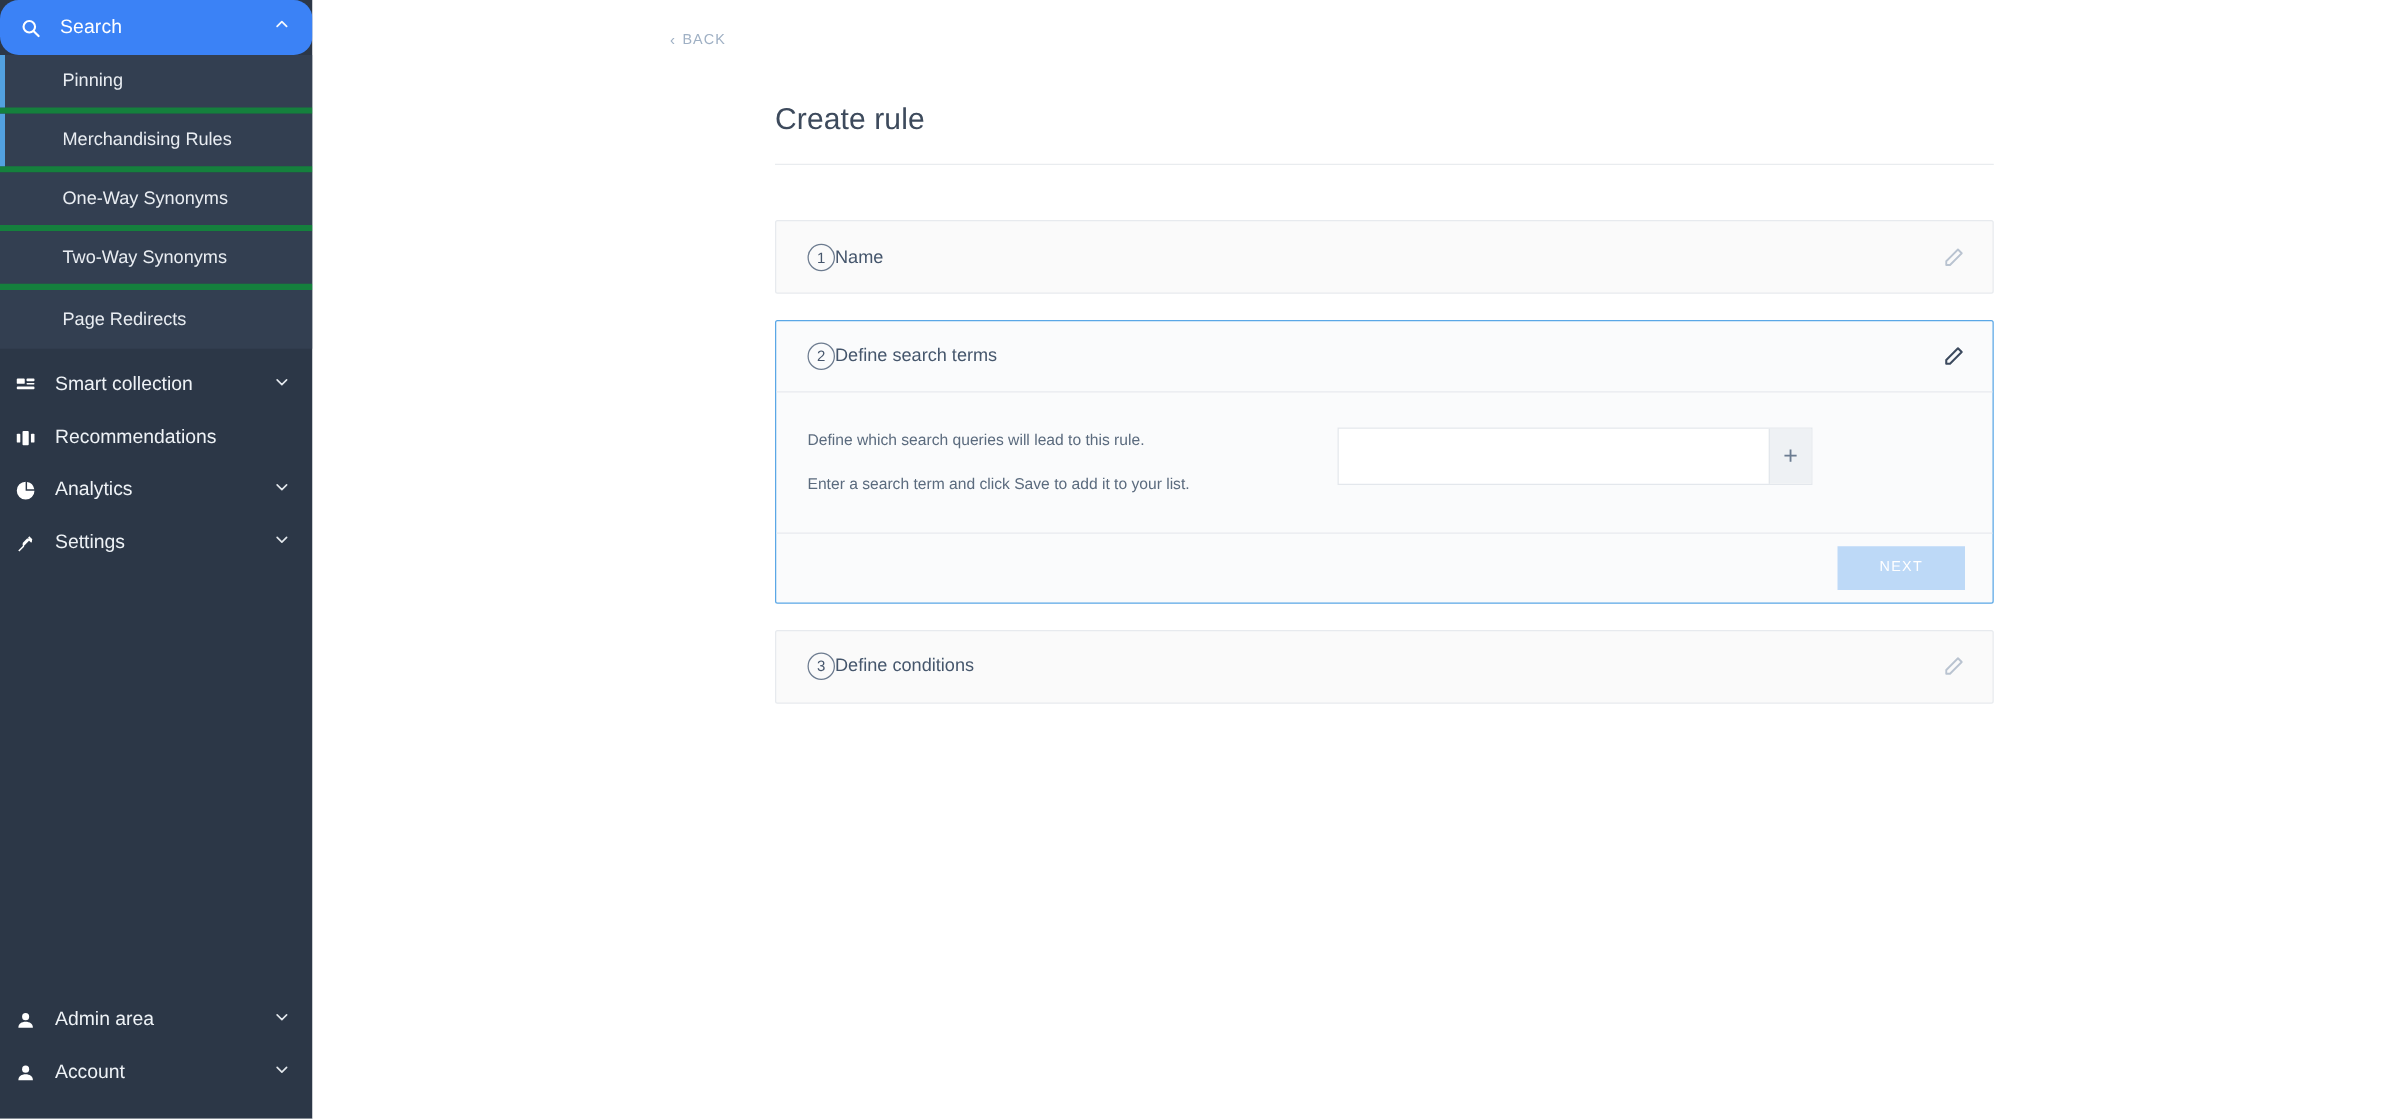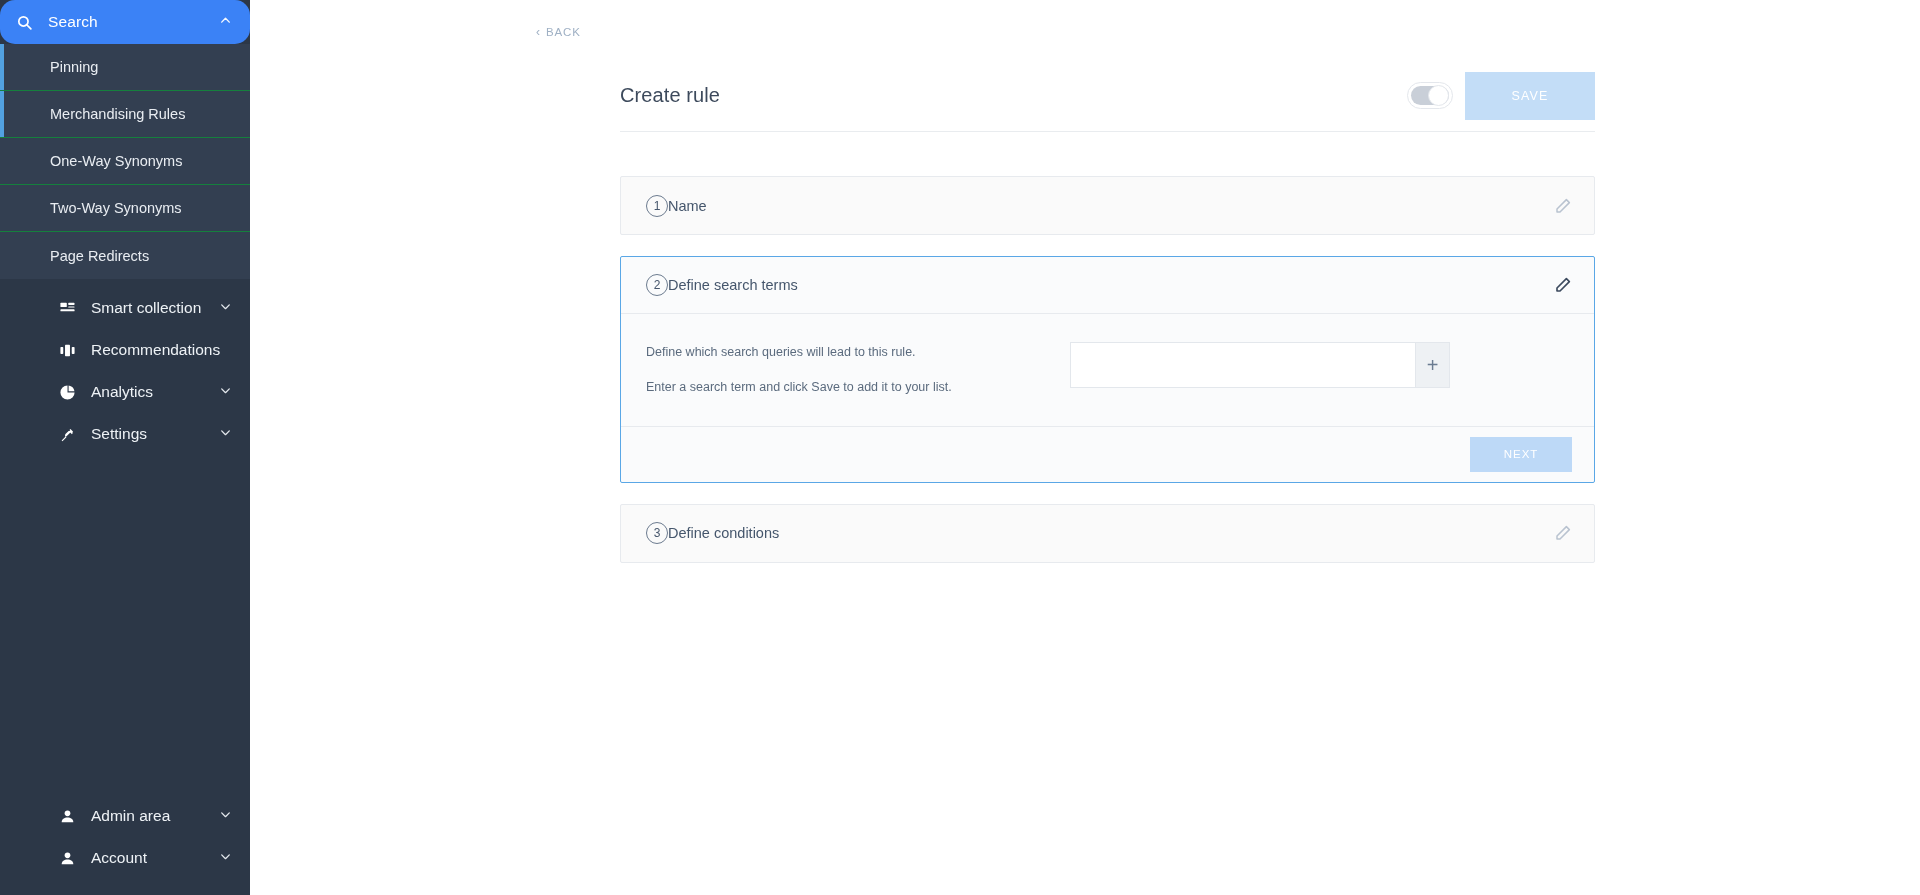--- a/index.html
+++ b/index.html
@@ -32,38 +32,37 @@
   .sb-section-head .sb-ico { width: 26px; display:flex; align-items:center; }
   .sb-section-head .sb-label { flex: 1; padding-left: 6px; letter-spacing: .1px; }
 
   .sb-sub {
     height: 47px;
     display: flex; align-items: center;
     padding: 0 18px 0 50px;
     color: #e9edf2;
     font-size: 14.5px;
     background: #333f51;
-    border-bottom: 1px solid #15803d;
+    border-bottom: 5px solid #15803d;
     cursor: pointer;
     position: relative;
   }
   .sb-sub.active::before {
     content: ""; position: absolute; left: 0; top: 0; bottom: 0;
     width: 4px; background: #52a1e0;
   }
   .sb-sub .sb-sub-label { flex: 1; }
 
   .sb-item {
     height: 42px;
     display: flex; align-items: center;
     padding: 0 18px 0 12px;
     color: #eef2f6;
     font-size: 15.5px;
     cursor: pointer;
-    margin-left: 47px;
   }
   .sb-item .sb-ico { width: 26px; display:flex; align-items:center; }
   .sb-item .sb-item-label { flex: 1; padding-left: 6px; }
   .sb-groups-top { padding-top: 8px; }
   .sb-spacer { flex: 1 1 auto; }
   .sb-bottom { padding-bottom: 16px; }
   .sb-bottom .sb-item { height: 42px; }
   .chev { opacity: .95; }
 
   
@@ -83,21 +82,21 @@
 
   .page-wrap { position: absolute; left: 370px; top: 60px; width: 975px; }
 
   .page-head {
     height: 72px;
     display: flex; align-items: center;
     border-bottom: 1px solid #e9ecef;
     position: relative;
   }
   .page-title {
-    font-size: 20px; color: #3d4a5c; font-weight: 400;
+    font-size: 24px; color: #3d4a5c; font-weight: 400;
     letter-spacing: .1px;
   }
   .head-actions {
     position: absolute; right: 0; top: 50%; transform: translateY(-50%);
     display: flex; align-items: center; gap: 12px;
   }
   .toggle {
     width: 46px; height: 27px; border-radius: 14px;
     border: 1px solid #e4e7ec; background: #ffffff;
     display: flex; align-items: center;
@@ -337,28 +336,20 @@
 
     <div class="back-link">
       <span class="back-chev">‹</span>
       <span>BACK</span>
     </div>
 
     <div class="page-wrap">
 
       <div class="page-head">
         <h1 class="page-title">Create rule</h1>
-        <div class="head-actions">
-          <div class="toggle">
-            <div class="toggle-track">
-              <div class="toggle-knob"></div>
-            </div>
-          </div>
-          <button class="btn-save">SAVE</button>
-        </div>
       </div>
 
       <div class="cards">
 
         <section class="card">
           <div class="card-head">
             <span class="step-num">1</span>
             <span class="card-title">Name</span>
             <span class="pencil dim">
               <svg width="18" height="18" viewBox="0 0 24 24" fill="none" stroke="#b9c3d0" stroke-width="2" stroke-linecap="round" stroke-linejoin="round">

